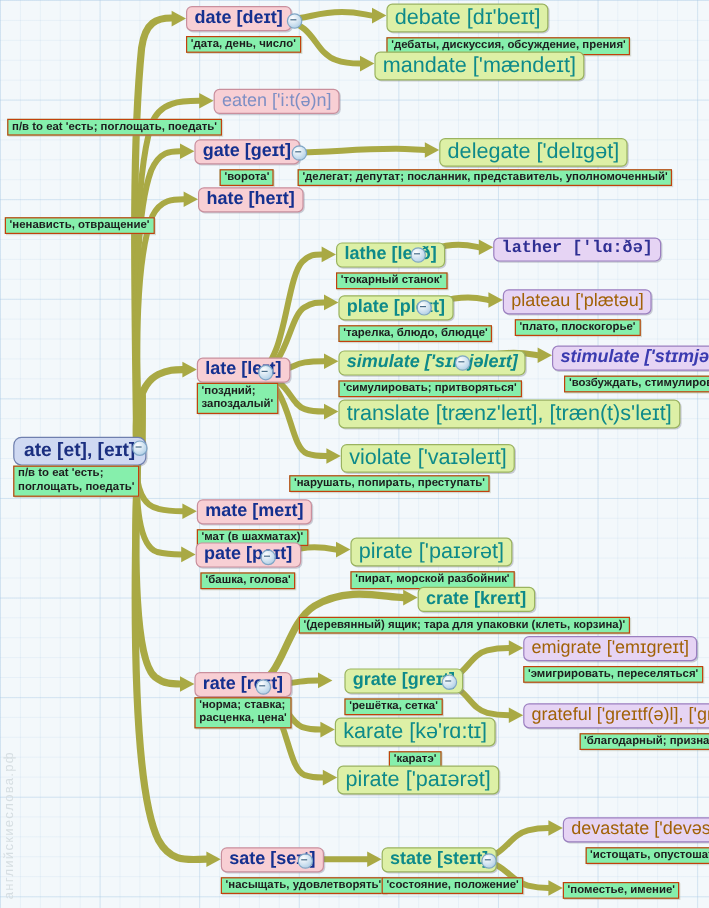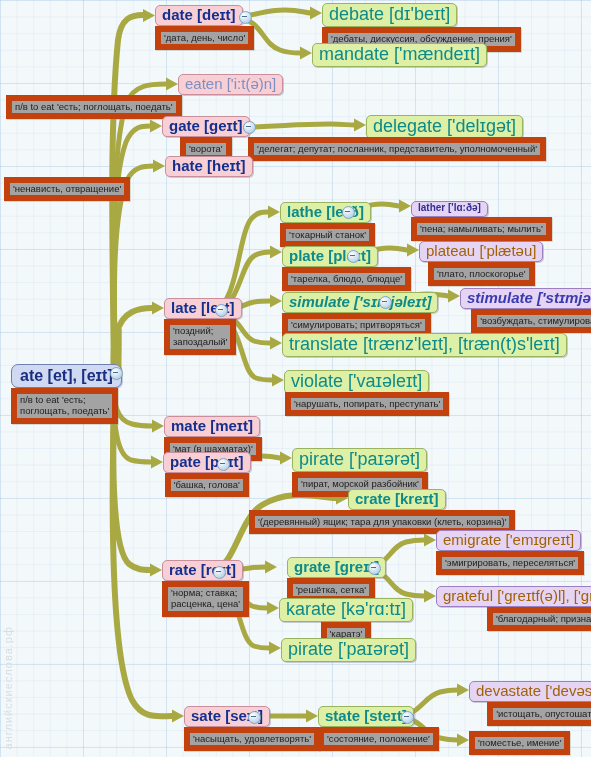--- a/index.html
+++ b/index.html
@@ -17,24 +17,25 @@
   }
   #edges{position:absolute;left:0;top:0;width:591px;height:757px;z-index:1;}
 
   .node{position:absolute;z-index:3;box-sizing:border-box;white-space:nowrap;}
   .box{
     display:inline-block;border-radius:5px;border:1px solid #8a8aa8;
     padding:1px 6px 2px 6px;line-height:1.08;
     box-shadow:1px 1px 0 rgba(120,120,140,.35);
   }
   .gloss{
-    display:inline-block;background:#a3a3a3;border:6px solid #c2410c;
+    display:inline-block;background:#86efac;border:1px solid #c2410c;
     color:#1d1d1d;font-size:9.5px;line-height:1.18;
     padding:0px 3px 1px 3px;white-space:pre-line;
     box-shadow:1px 1px 0 rgba(150,150,120,.3);
+    font-weight:bold;
   }
 
   
   .t-root .box{background:#cfd9f2;border-color:#6f7fae;color:#1b2f80;
     font-size:16px;font-weight:bold;border-radius:7px;padding:2px 8px 3px 8px;}
   
   .t-pink .box{background:#f8cfd4;border-color:#c98f9d;color:#14308f;
     font-size:15px;font-weight:bold;}
   .t-pink-soft .box{background:#f8cfd4;border-color:#c98f9d;color:#7e8fc4;
     font-size:15px;font-weight:normal;}
@@ -42,21 +43,21 @@
   .t-green .box{background:#ddf0a6;border-color:#9ab35f;color:#0e8a8a;
     font-size:18px;}
   .t-green-b .box{background:#ddf0a6;border-color:#9ab35f;color:#0e8a8a;
     font-size:15px;font-weight:bold;}
   .t-green-i .box{background:#ddf0a6;border-color:#9ab35f;color:#0e8a8a;
     font-size:15px;font-weight:bold;font-style:italic;}
   
   .t-purple .box{background:#e6d4f4;border-color:#9b7fc0;color:#a16207;
     font-size:15px;}
   .t-purple-b .box{background:#e6d4f4;border-color:#9b7fc0;color:#2f2f93;
-    font-size:10px;font-weight:bold;}
+    font-size:14px;font-weight:bold;font-family:Liberation Mono, monospace;}
   .t-purple-i .box{background:#e6d4f4;border-color:#9b7fc0;color:#3b3bb0;
     font-size:15px;font-weight:bold;font-style:italic;}
 
   .gl-wrap{display:block;margin-top:0px;}
   .gl-left{text-align:left;}
   .gl-c{text-align:center;}
   .gl-r{text-align:right;}
 
   .toggle{
     position:absolute;z-index:4;width:11px;height:11px;border-radius:50%;
@@ -216,21 +217,20 @@
 </div>
 
 <div class="node t-green-b" style="left:280px;top:202px;">
   <span class="box">lathe [leɪð]</span>
   <span class="gl-wrap gl-left"><span class="gloss">'токарный станок'</span></span>
 </div>
 <div class="toggle" style="left:342px;top:206px;"></div>
 
 <div class="node t-purple-b" style="left:411px;top:197px;">
   <span class="box">lather ['lɑ:ðə]</span>
-  <span class="gl-wrap gl-left"><span class="gloss">'пена; намыливать; мылить'</span></span>
 </div>
 
 <div class="node t-green-b" style="left:282px;top:246px;">
   <span class="box">plate [pleɪt]</span>
   <span class="gl-wrap gl-left"><span class="gloss">'тарелка, блюдо, блюдце'</span></span>
 </div>
 <div class="toggle" style="left:347px;top:250px;"></div>
 
 <div class="node t-purple" style="left:419px;top:241px;">
   <span class="box">plateau ['plætəu]</span>
@@ -255,21 +255,21 @@
   <span class="gl-wrap gl-c"><span class="gloss">'возбуждать, стимулировать'</span></span>
 </div>
 
 <div class="node t-green" style="left:282px;top:333px;">
   <span class="box">translate [trænz'leɪt], [træn(t)s'leɪt]</span>
 </div>
 
 <div class="node t-green" style="left:284px;top:370px;">
   <span class="box">violate ['vaɪəleɪt]</span>
 </div>
-<div class="node" style="left:241px;top:392px;margin-left:44px;">
+<div class="node" style="left:241px;top:392px;">
   <span class="gloss">'нарушать, попирать, преступать'</span>
 </div>
 
 <div class="node t-pink" style="left:164px;top:416px;">
   <span class="box">mate [meɪt]</span>
   <span class="gl-wrap gl-left"><span class="gloss">'мат (в шахматах)'</span></span>
 </div>
 
 <div class="node t-pink" style="left:163px;top:452px;">
   <span class="box">pate [peɪt]</span>

